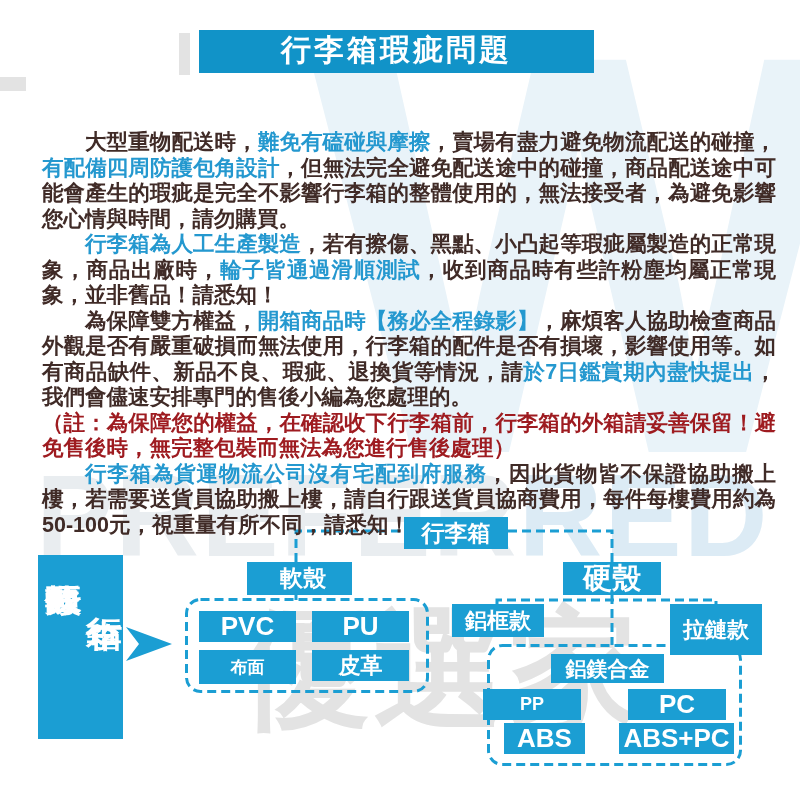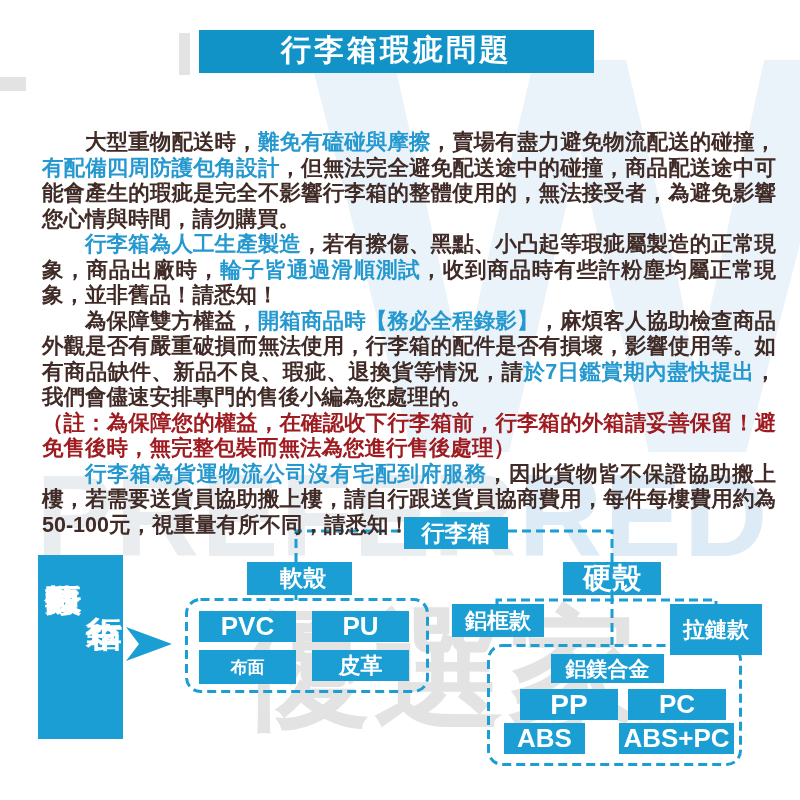--- a/index.html
+++ b/index.html
@@ -49,21 +49,21 @@
   .box-root    { left:404px; top:517px; width:104px; height:32px; font-size:23px; }
   .box-soft    { left:247px; top:562px; width:98px;  height:33px; font-size:23px;padding-left:7px; }
   .box-hard    { left:563px; top:562px; width:98px;  height:33px; font-size:29px; }
   .box-frame   { left:452px; top:604px; width:92px;  height:33px; font-size:22px; }
   .box-zip     { left:670px; top:604px; width:92px;  height:51px; font-size:22px; }
   .box-pvc     { left:199px; top:611px; width:97px;  height:31px; font-size:26px; }
   .box-pu      { left:312px; top:611px; width:97px;  height:31px; font-size:26px; }
   .box-fabric  { left:199px; top:650px; width:97px;  height:34px; font-size:17px; }
   .box-leather { left:312px; top:650px; width:97px;  height:31px; font-size:22px; }
   .box-alloy   { left:551px; top:654px; width:113px; height:29px; font-size:21px; }
-  .box-pp      { left:520px; top:689px; width:98px;  height:31px; font-size:28px; }
+  .box-pp      { left:483px; top:689px; width:98px;  height:31px; font-size:18px; }
   .box-pc      { left:628px; top:689px; width:98px;  height:31px; font-size:26px; }
   .box-abs     { left:504px; top:723px; width:81px;  height:31px; font-size:26px; }
   .box-abspc   { left:619px; top:723px; width:115px; height:31px; font-size:26px; }
 
   .side-banner { position:absolute; left:38px; top:555px; width:85px; height:184px;
                  background:var(--diagram); z-index:2; }
   .side-col { position:absolute; z-index:3; writing-mode:vertical-rl; text-orientation:upright;
               color:#fff; font-weight:bold; transform:scaleX(1.25); transform-origin:left top;
               line-height:1; }
   .side-col1 { left:45px; top:562px; font-size:29px; letter-spacing:0.5px; }

